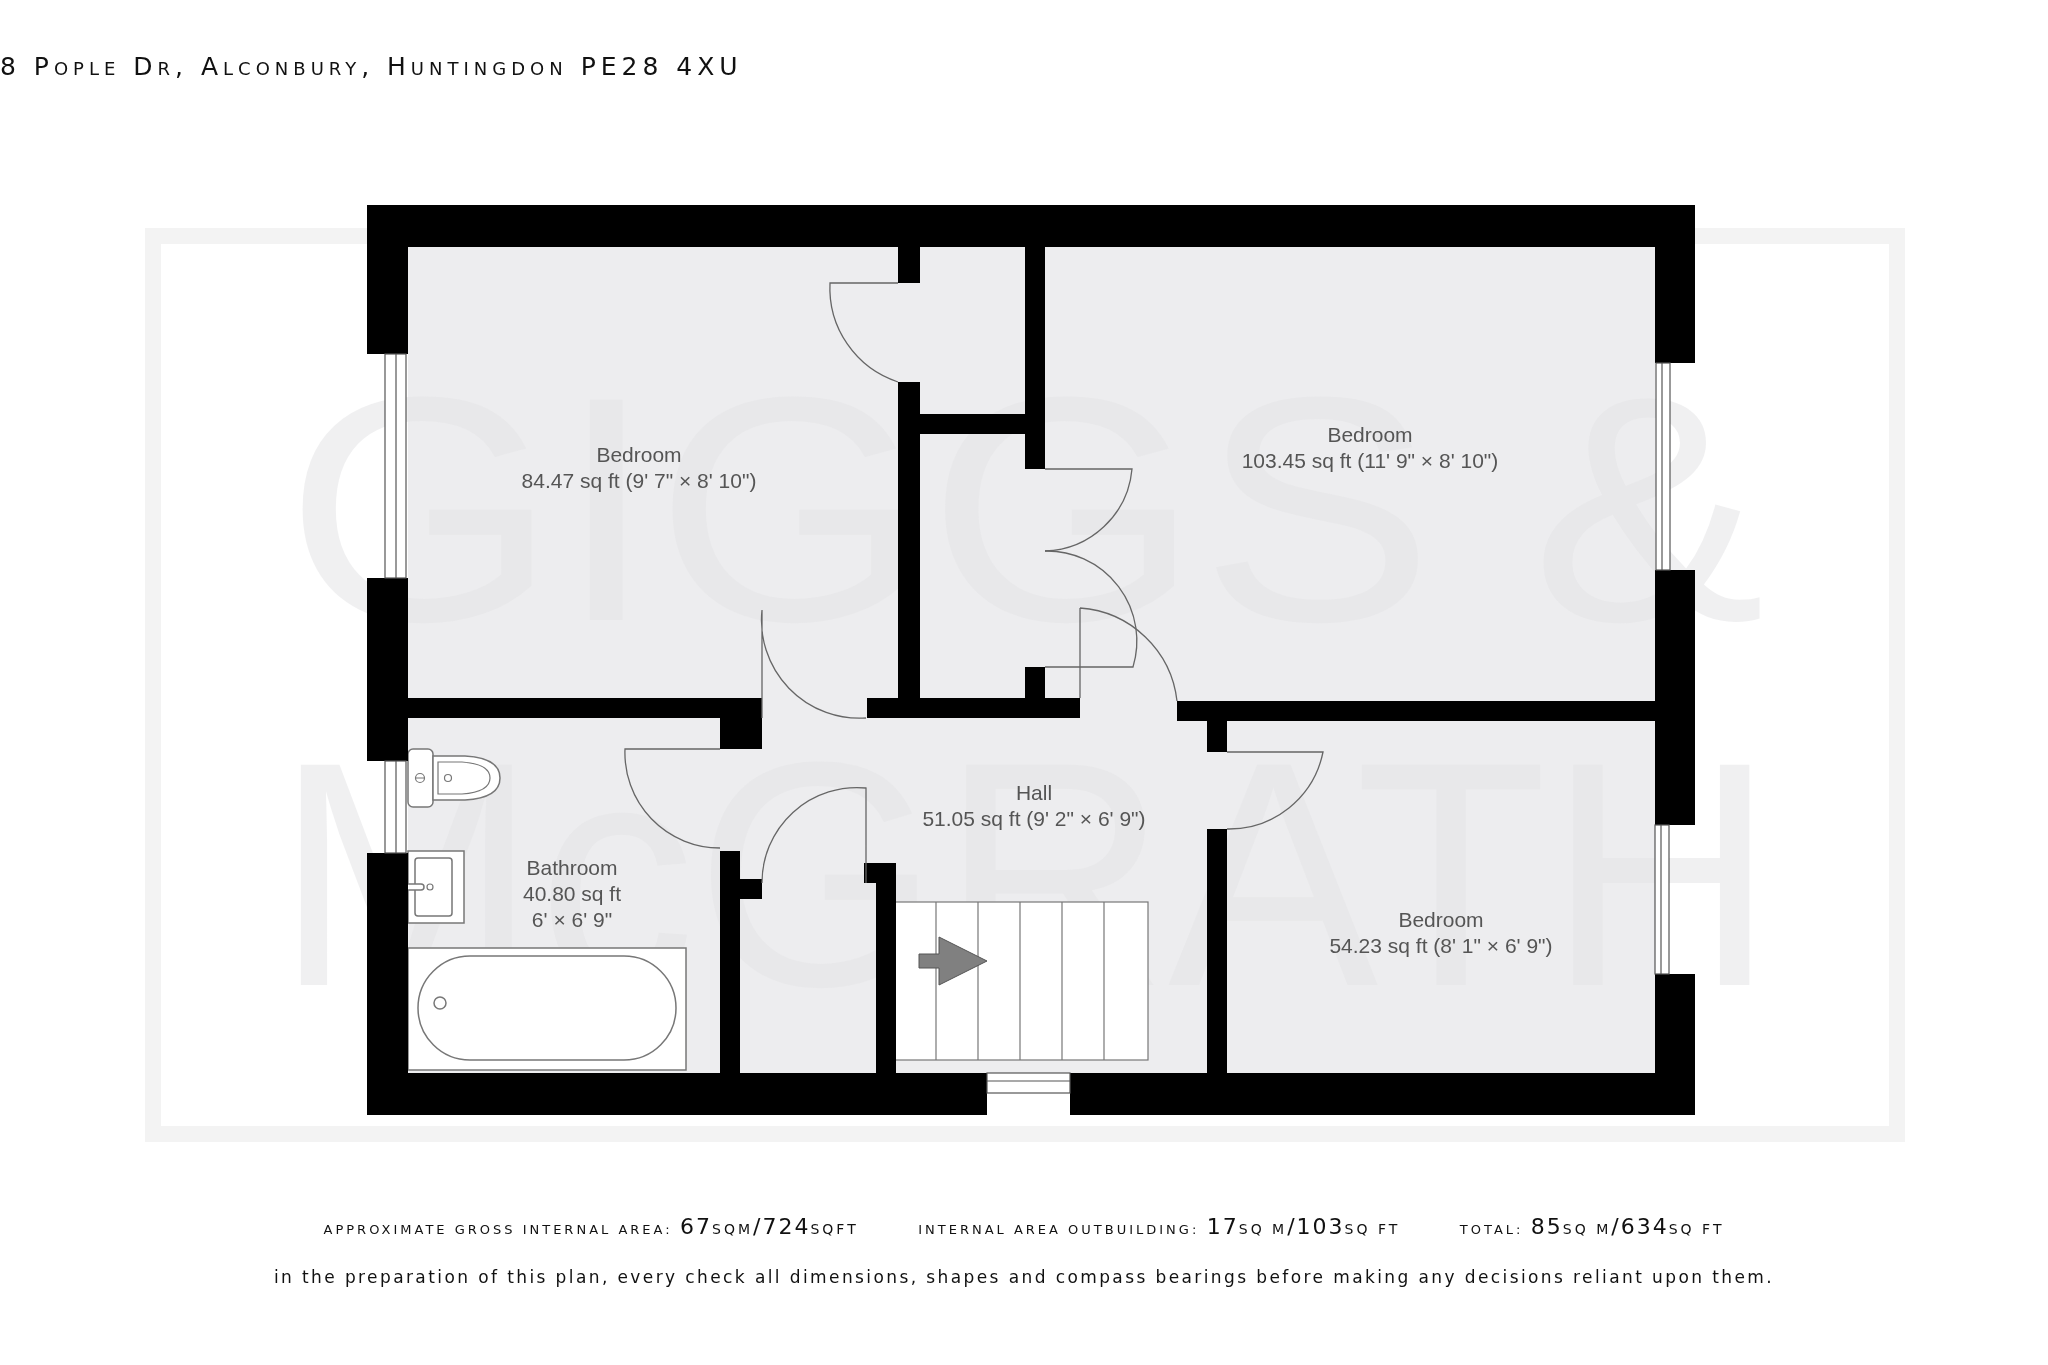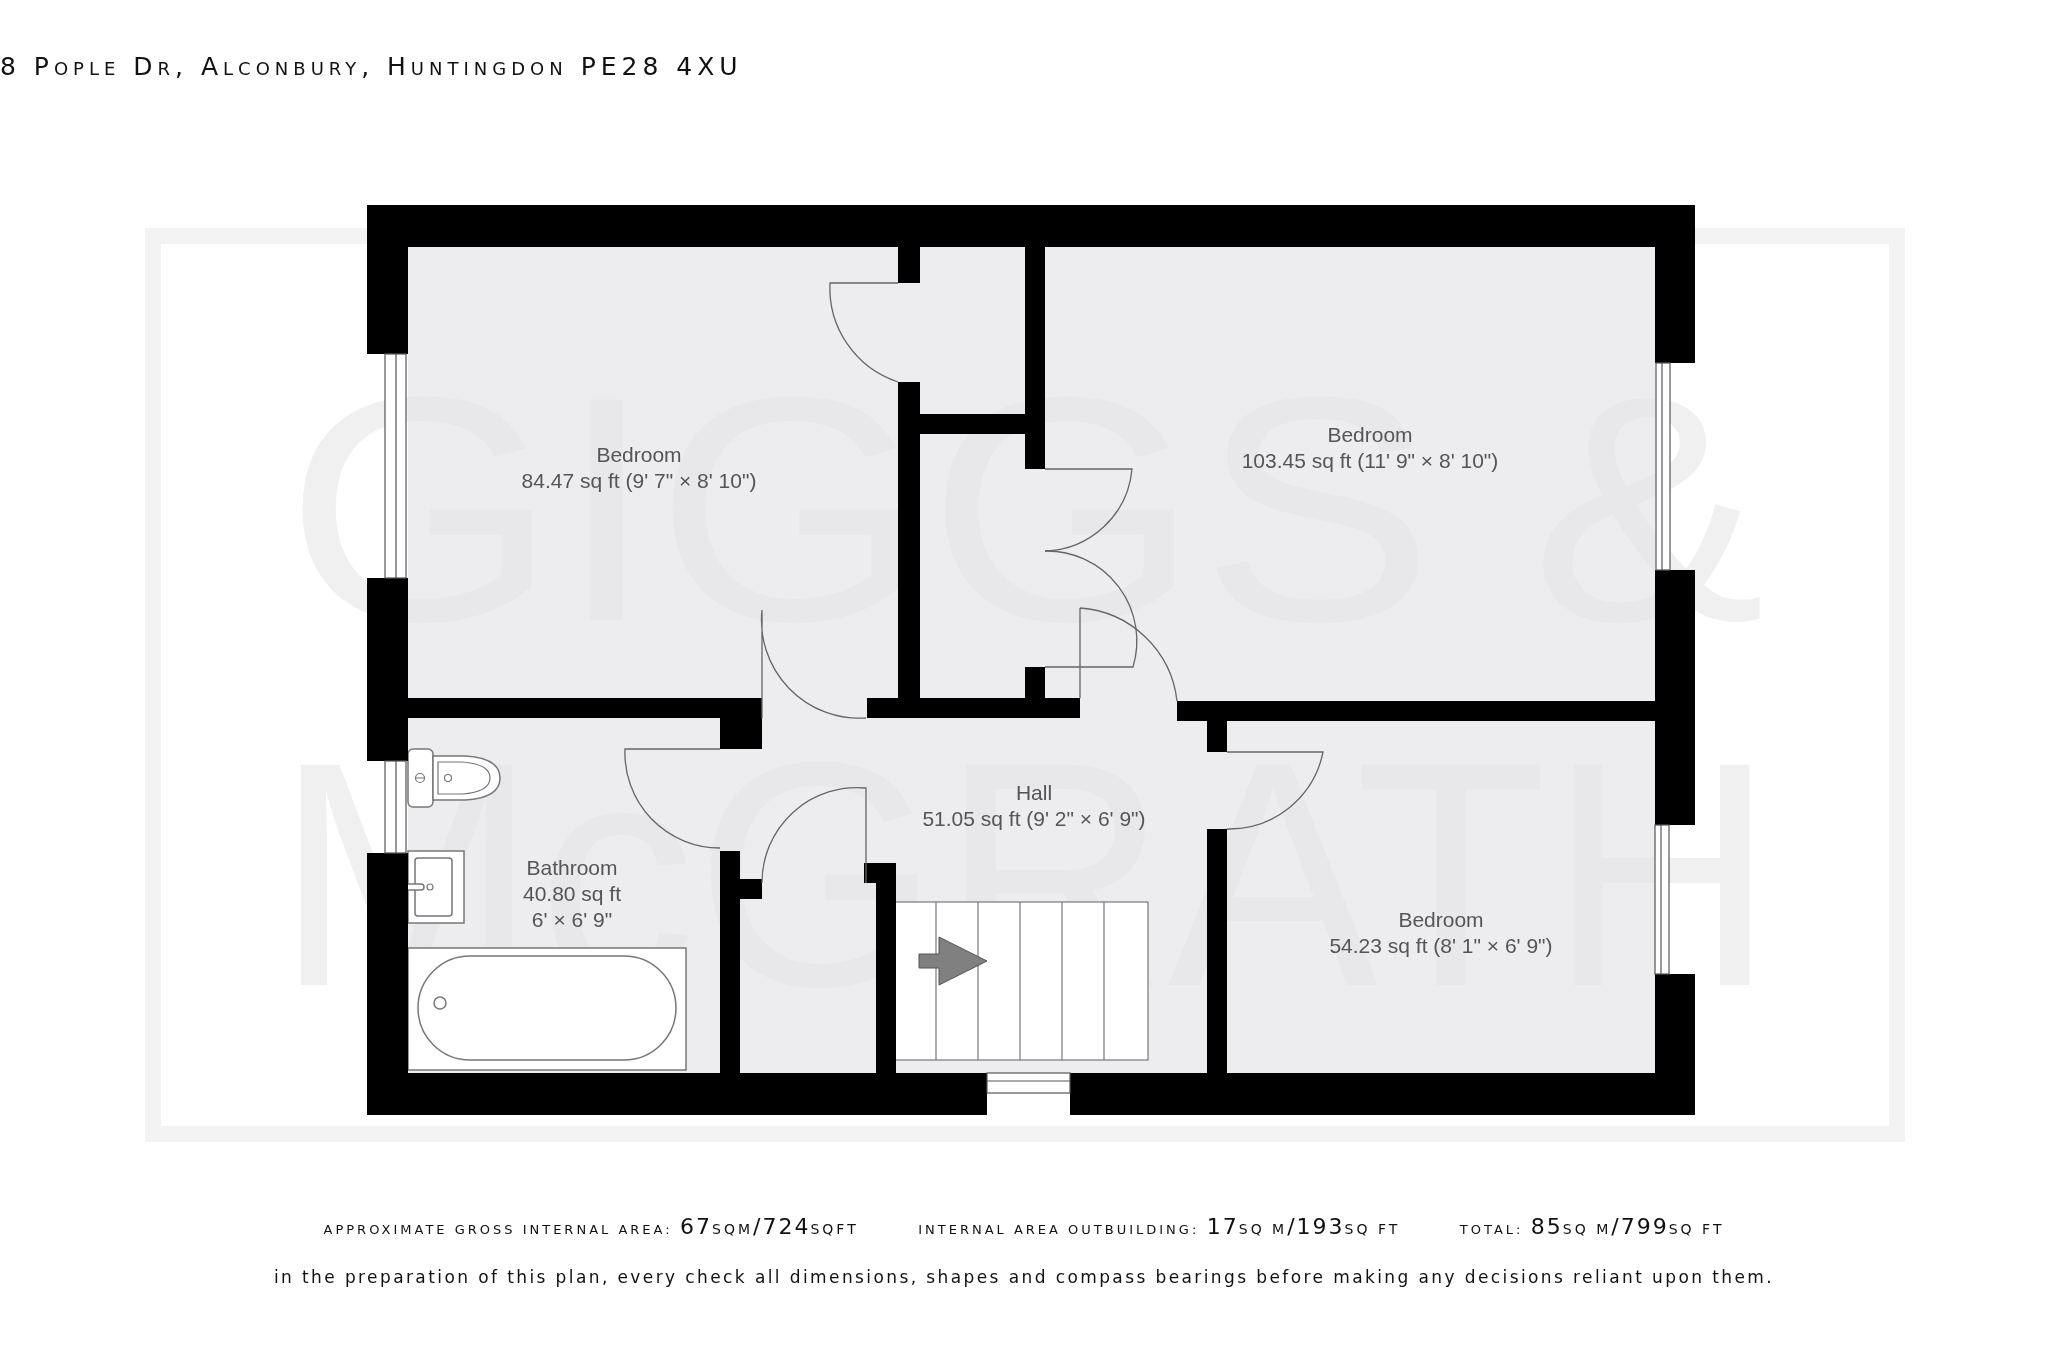--- a/index.html
+++ b/index.html
@@ -166,23 +166,23 @@
   </g>
 </svg>
 
 <div class="areas">
   <span class="grp">
     <span class="lbl">Approximate gross internal area:</span>
     <span class="big">67</span><span class="unit">sqm</span><span class="big">/</span><span class="big">724</span><span class="unit">sqft</span>
   </span>
   <span class="grp">
     <span class="lbl">Internal area outbuilding:</span>
-    <span class="big">17</span><span class="unit">sq m</span><span class="big">/</span><span class="big">193</span><span class="unit">sq ft</span>
+    <span class="big">17</span><span class="unit">sq m</span><span class="big">/</span><span class="big">103</span><span class="unit">sq ft</span>
   </span>
   <span class="grp">
     <span class="lbl">Total:</span>
-    <span class="big">85</span><span class="unit">sq m</span><span class="big">/</span><span class="big">799</span><span class="unit">sq ft</span>
+    <span class="big">85</span><span class="unit">sq m</span><span class="big">/</span><span class="big">634</span><span class="unit">sq ft</span>
   </span>
 </div>
 
 <div class="disclaimer">
   <div>in the preparation of this plan, every check all dimensions, shapes and compass bearings before making any decisions reliant upon them.</div>
 </div>
 
 </body></html>

